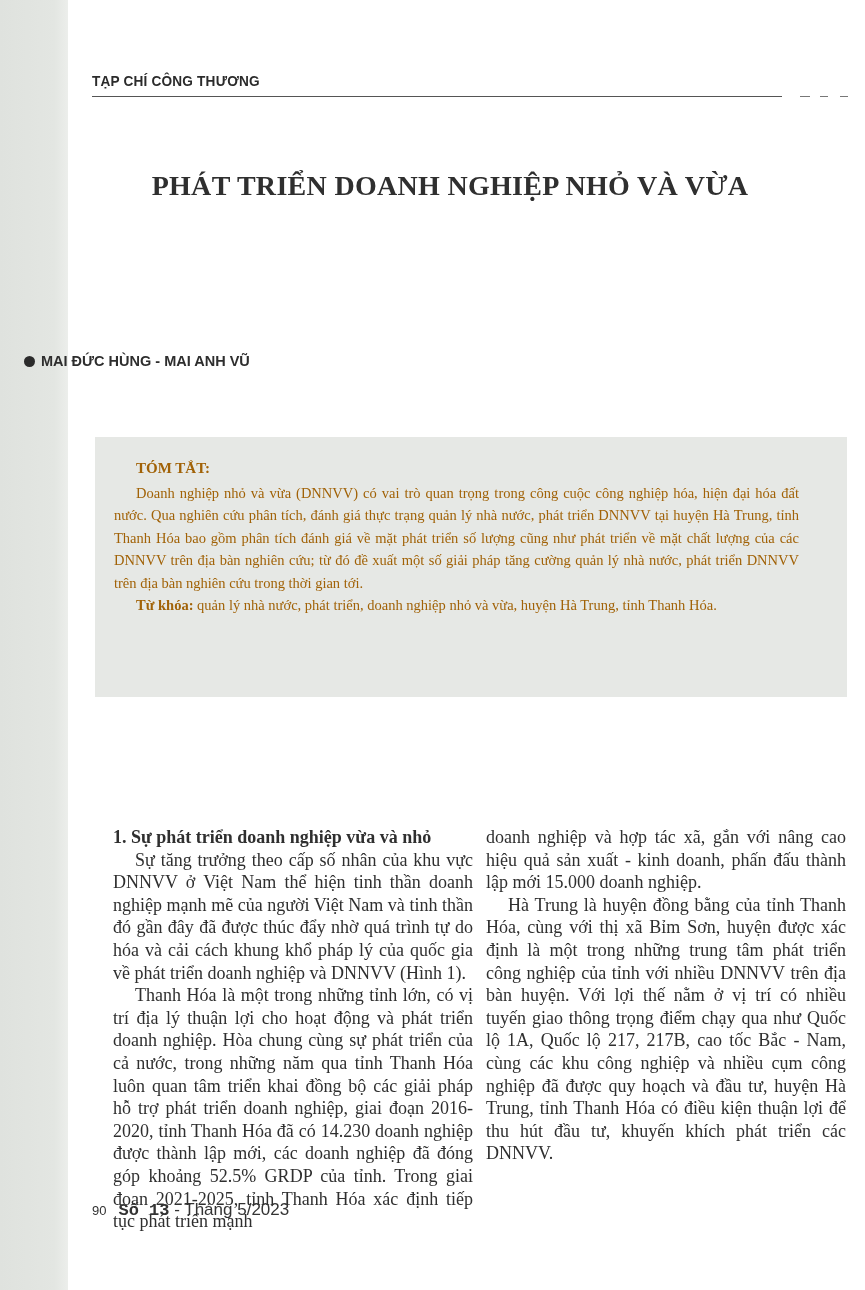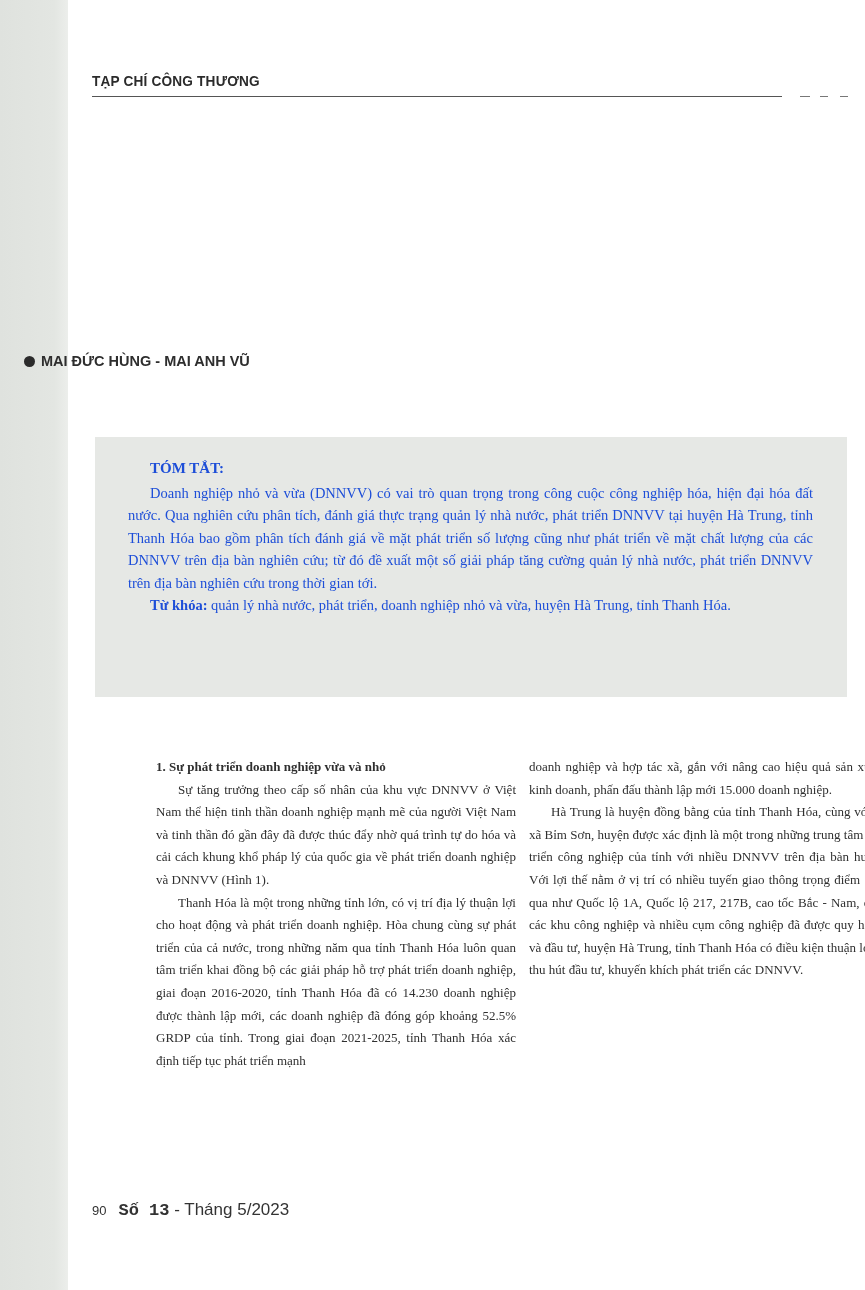--- a/index.html
+++ b/index.html
@@ -38,32 +38,31 @@
     }
     .authors .bullet {
       display: inline-block; width: 11px; height: 11px; border-radius: 50%;
       background: #2b2b2b; margin-right: 6px; vertical-align: -1px;
     }
     .abstract-box {
       position: absolute; left: 95px; top: 437px; width: 752px; height: 260px;
       background: #e6e8e5;
     }
     .abstract-inner {
-      position: absolute; left: 33px; top: 20px; width: 685px;
-      font-size: 14.5px; line-height: 22.5px; color: #1d4ed8;
+      position: absolute; left: 19px; top: 20px; width: 685px;
+      font-size: 14.5px; line-height: 22.5px; color: #a16207;
       text-align: justify;
     }
     .abstract-title { font-weight: bold; font-size: 15px; margin-left: 22px; margin-bottom: 2px; }
     .abstract-para { text-indent: 22px; margin: 0; }
     .kw-label { font-weight: bold; }
     .col {
-      position: absolute; top: 756px; width: 360px;
-      font-size: 13px; line-height: 22.6px; color: #2f2f2f;
+      position: absolute; top: 826px; width: 360px;
+      font-size: 18px; line-height: 22.6px; color: #2f2f2f;
       text-align: justify;
-      margin-left: 43px;
     }
     .col p { margin: 0 0 0 0; text-indent: 22px; }
     .col p.noindent { text-indent: 0; }
     .col-left { left: 113px; }
     .col-right { left: 486px; }
     .section-heading { font-weight: bold; text-indent: 0 !important; }
     .footer {
       position: absolute; left: 92px; top: 1200px;
       font-family: "Liberation Sans", "DejaVu Sans", sans-serif;
       font-size: 17px; color: #333; white-space: nowrap;
@@ -76,20 +75,21 @@
 
 <div class="left-strip"></div>
 
 <div class="journal-head">TẠP CHÍ CÔNG THƯƠNG</div>
 <div class="head-rule"></div>
 <div class="head-rule-dash" style="left:800px;width:10px;"></div>
 <div class="head-rule-dash" style="left:820px;width:8px;"></div>
 <div class="head-rule-dash" style="left:840px;width:8px;"></div>
 
 <div class="title">
+  <div>PHÁT TRIỂN DOANH NGHIỆP NHỎ VÀ VỪA</div>
 </div>
 
 <div class="authors">
   <span class="bullet"></span><span>MAI ĐỨC HÙNG - MAI ANH VŨ</span>
 </div>
 
 <div class="abstract-box">
   <div class="abstract-inner">
     <div class="abstract-title">TÓM TẮT:</div>
     <p class="abstract-para">Doanh nghiệp nhỏ và vừa (DNNVV) có vai trò quan trọng trong công cuộc công nghiệp hóa, hiện đại hóa đất nước. Qua nghiên cứu phân tích, đánh giá thực trạng quản lý nhà nước, phát triển DNNVV tại huyện Hà Trung, tỉnh Thanh Hóa bao gồm phân tích đánh giá về mặt phát triển số lượng cũng như phát triển về mặt chất lượng của các DNNVV trên địa bàn nghiên cứu; từ đó đề xuất một số giải pháp tăng cường quản lý nhà nước, phát triển DNNVV trên địa bàn nghiên cứu trong thời gian tới.</p>

